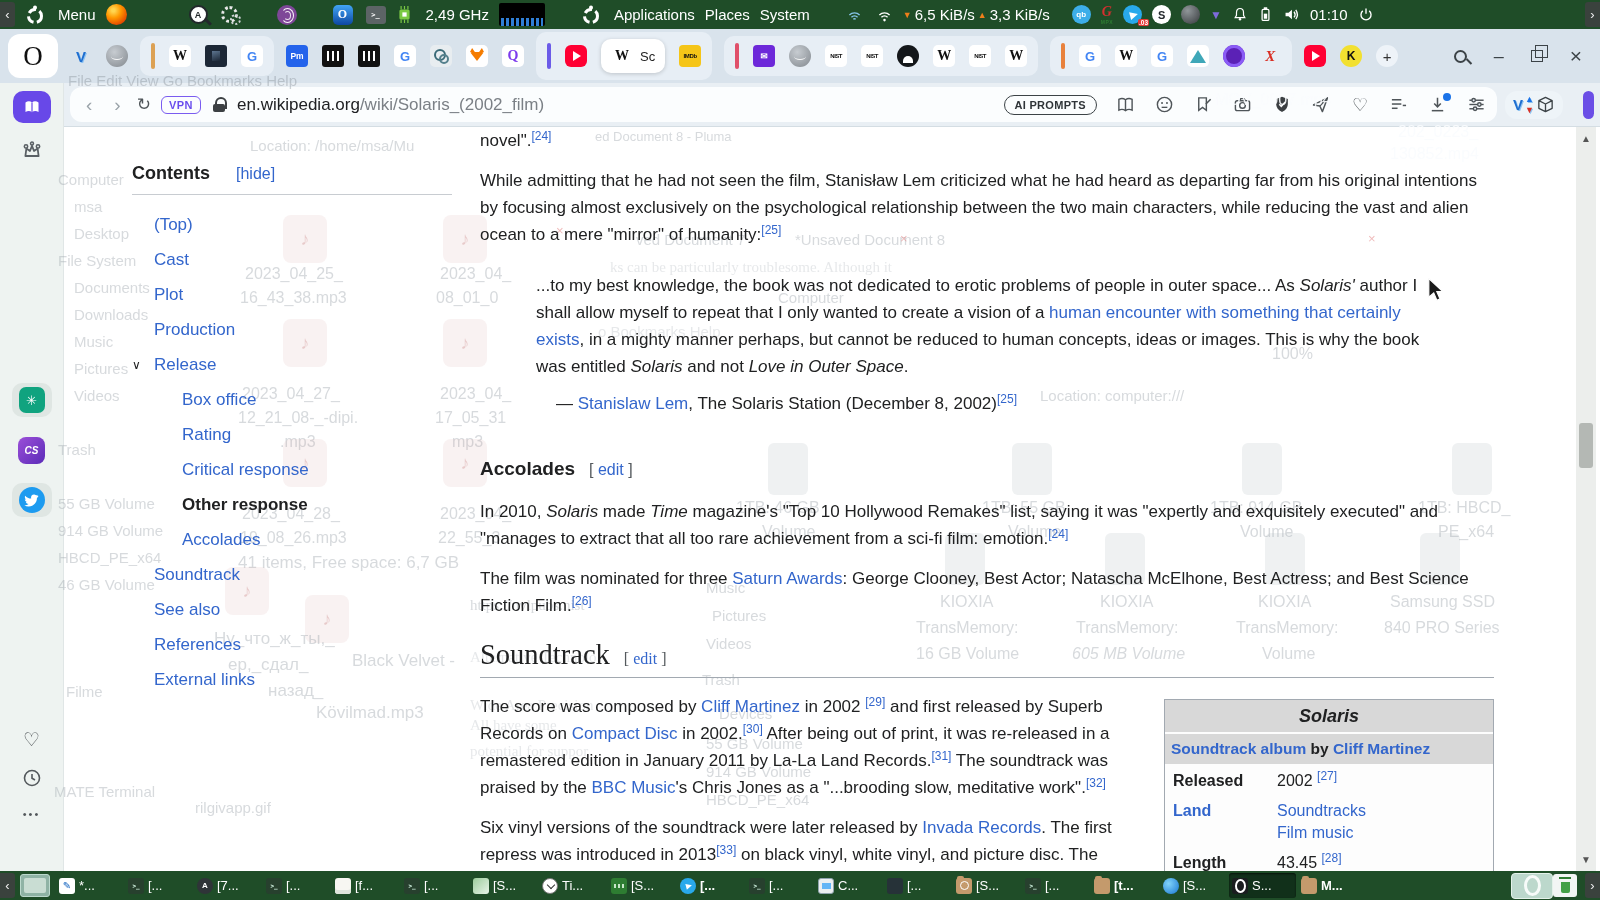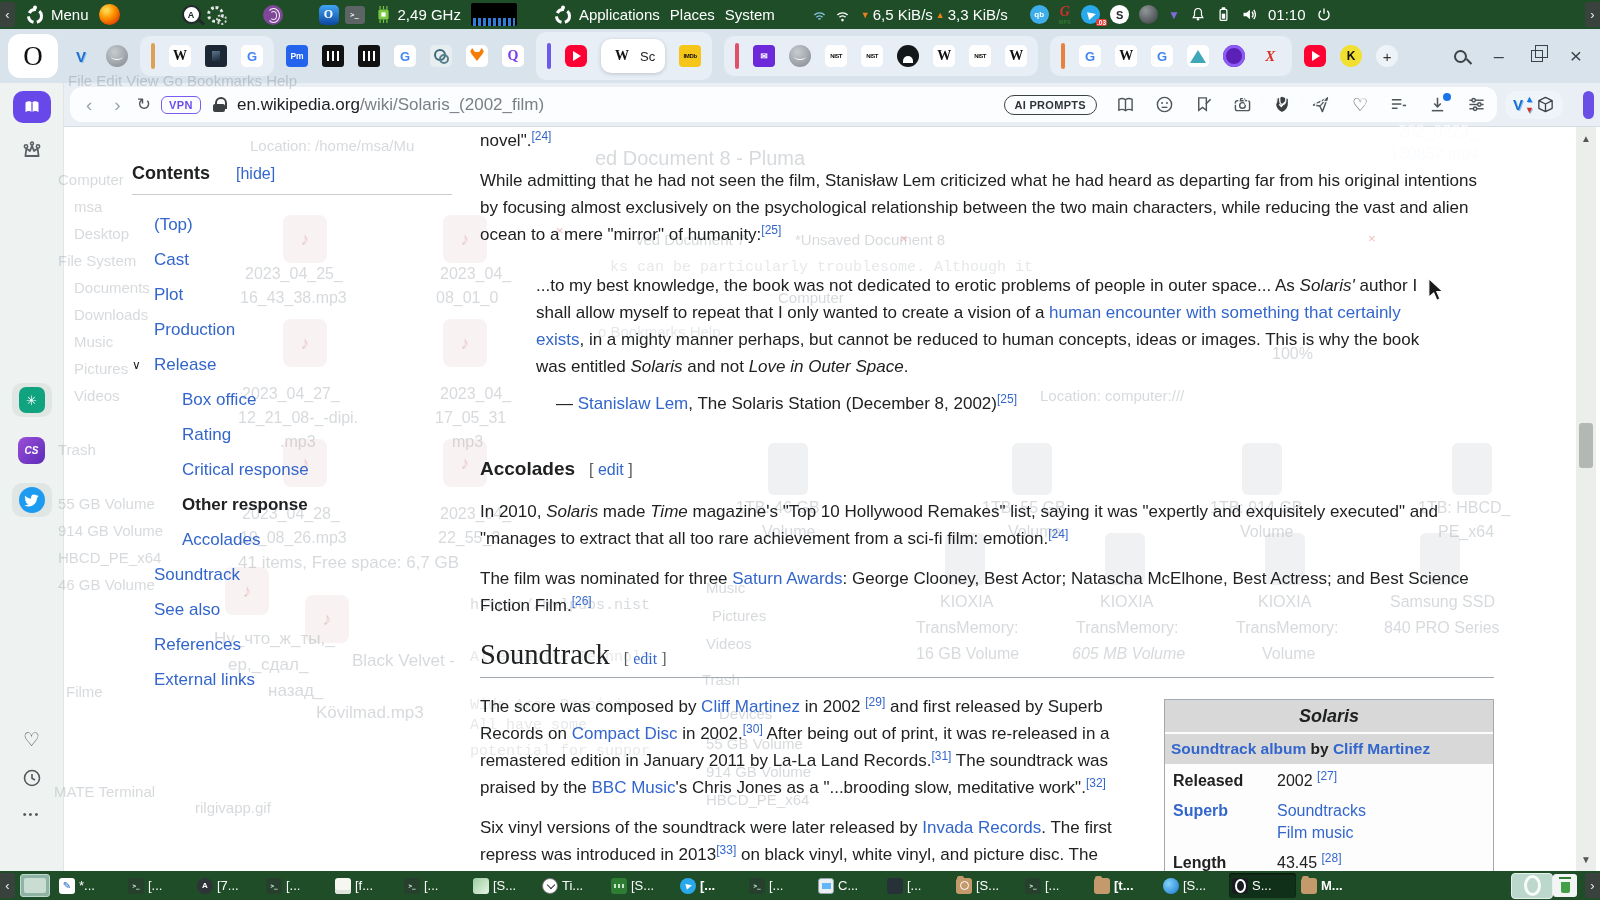--- a/index.html
+++ b/index.html
@@ -3,21 +3,21 @@
 <meta charset="utf-8">
 <style>
   html,body{margin:0;padding:0;background:#222;}
   *{box-sizing:border-box;}
   .screen{position:relative;width:1600px;height:900px;overflow:hidden;background:#cfd8dc;font-family:"Liberation Sans",sans-serif;}
 
   
   .panel{position:absolute;top:0;left:0;right:0;height:29px;background:#1f4d28;display:flex;align-items:center;color:#fff;font-size:15px;z-index:50;}
   .p-chev{width:15px;height:25px;background:#3a423d;color:#eee;display:flex;align-items:center;justify-content:center;font-size:13px;border-radius:0 3px 3px 0;}
   .p-chev.right{border-radius:3px 0 0 3px;margin-left:auto;}
-  .p-item{display:flex;align-items:center;gap:6px;margin-left:10px;white-space:nowrap;}
+  .p-item{display:flex;align-items:center;gap:13px;margin-left:10px;white-space:nowrap;}
   .p-gap{width:26px;}
   .ffx{width:21px;height:21px;border-radius:50%;background:radial-gradient(circle at 35% 30%,#ffd54f 8%,#ff9800 38%,#e65100 72%,#b71c1c 100%);}
   .magA{width:19px;height:19px;border-radius:50%;background:#fff;border:2px solid #23282c;color:#23282c;font-size:9px;font-weight:bold;display:flex;align-items:center;justify-content:center;position:relative;}
   .magA::after{content:"";position:absolute;right:-4px;bottom:-4px;width:2.5px;height:7px;background:#23282c;transform:rotate(-45deg);}
   .gearsP{position:relative;width:20px;height:20px;}
   .gearsP::before{content:"";position:absolute;left:0;top:1px;width:11px;height:11px;border-radius:50%;border:3px dotted #e8e8e8;}
   .gearsP::after{content:"";position:absolute;right:0;bottom:0;width:7px;height:7px;border-radius:50%;border:2.5px dotted #cfd4d6;}
   .tor{width:20px;height:20px;border-radius:50%;background:#7e4798;position:relative;}
   .tor::before{content:"";position:absolute;left:4px;top:3px;width:11px;height:13px;border-radius:50%;border:1.6px solid rgba(255,255,255,.95);border-left-color:transparent;}
   .tor::after{content:"";position:absolute;left:7px;top:6px;width:5px;height:7px;border-radius:50%;border:1.4px solid rgba(255,255,255,.85);border-left-color:transparent;}
@@ -196,21 +196,21 @@
   .ib-row{display:grid;grid-template-columns:104px 1fr;padding:6px 8px 2px;}
   .ib-label{font-weight:bold;}
 
   
   .sbar{position:absolute;right:4px;top:0;bottom:0;width:20px;background:#eceeec;z-index:4;}
   .sbar .arr{position:absolute;left:0;width:20px;text-align:center;color:#555;font-size:10px;}
   .sbar .thumb{position:absolute;left:3px;width:14px;border-radius:3px;background:#b4b8b4;}
 
   
   .ghost{position:absolute;white-space:nowrap;color:rgba(160,168,175,.42);font-size:16px;pointer-events:none;}
-  .mono{font-family:Liberation Mono, monospace;}
+  .mono{font-family:Liberation Serif, serif;}
   .g3{color:rgba(160,168,175,.26);}
   .gx{color:rgba(225,120,120,.5);font-size:13px;}
   .gw{color:rgba(250,252,254,.9);}
   .g2{color:rgba(120,130,138,.35);}
   .gtile{width:44px;height:48px;border-radius:8px;background:rgba(210,160,160,.14);display:flex;align-items:center;justify-content:center;}
   .gtile::after{content:"♪";color:rgba(205,140,140,.38);font-size:18px;}
   .gtile2{width:40px;height:52px;border-radius:6px;background:rgba(165,175,185,.18);}
   .glayer{position:absolute;inset:0;z-index:1;pointer-events:none;}
   .cursor{position:absolute;z-index:99;pointer-events:none;}
 </style>
@@ -591,21 +591,21 @@
                 </svg>
               </span>
           </span>
           <span class="pill-purple"></span>
         </div>
 
         <div class="page">
           <div class="glayer">
 
           <span class="ghost" style="left: 186px; top: 10px; font-size: 15px; position: absolute;">Location:   /home/msa/Mu</span>
-              <span class="ghost" style="left: 531px; top: 20px; font-size: 20px; position: absolute; text-align: right;">ed Document 8 - Pluma</span>
+              <span class="ghost" style="left: 531px; top: 2px; font-size: 13px; position: absolute; text-align: right;">ed Document 8 - Pluma</span>
               <span class="ghost gx" style="left: 492px; top: 96px; position: absolute;">×</span>
               <span class="ghost" style="left: 572px; top: 104px; font-size: 15px; position: absolute;">ved Document 7</span>
               <span class="ghost" style="left: 731px; top: 104px; font-size: 15px; position: absolute;">*Unsaved Document 8</span>
               <span class="ghost gx" style="left: 836px; top: 104px; position: absolute;">×</span>
               <span class="ghost gx" style="left: 1304px; top: 104px; position: absolute;">×</span>
               <span class="ghost mono g3" style="left: 546px; top: 132px; font-size: 15px; position: absolute;">ks can be particularly troublesome. Although it</span>
               <span class="ghost" style="left: 714px; top: 162px; font-size: 15px; position: absolute;">Computer</span>
               <span class="ghost g3" style="left: 534px; top: 196px; font-size: 15px; position: absolute;">o  Bookmarks  Help</span>
               <span class="ghost" style="left: 1208px; top: 218px; font-size: 16px; position: absolute;">100%</span>
               <span class="ghost" style="left: 976px; top: 260px; font-size: 15px; position: absolute;">Location:   computer:///</span>
@@ -773,21 +773,21 @@
               <div class="ib-title">Solaris</div>
               <div class="ib-sub"><span class="wlink">Soundtrack album</span><span> by </span><span class="wlink">Cliff Martinez</span></div>
               <div>
 
                   <div class="ib-row">
                     <div class="ib-label">Released</div>
                     <div class="ib-value"><span>2002 </span><sup class="ref">[27]</sup></div>
                   </div>
 
                   <div class="ib-row">
-                    <div class="ib-label wlink">Superb</div>
+                    <div class="ib-label wlink">Land</div>
                     <div class="ib-value"><span class="wlink">Soundtracks</span><br><span class="wlink">Film music</span></div>
                   </div>
 
                   <div class="ib-row">
                     <div class="ib-label">Length</div>
                     <div class="ib-value"><span>43.45 </span><sup class="ref">[28]</sup></div>
                   </div>
 
                 </div>
             </aside>

